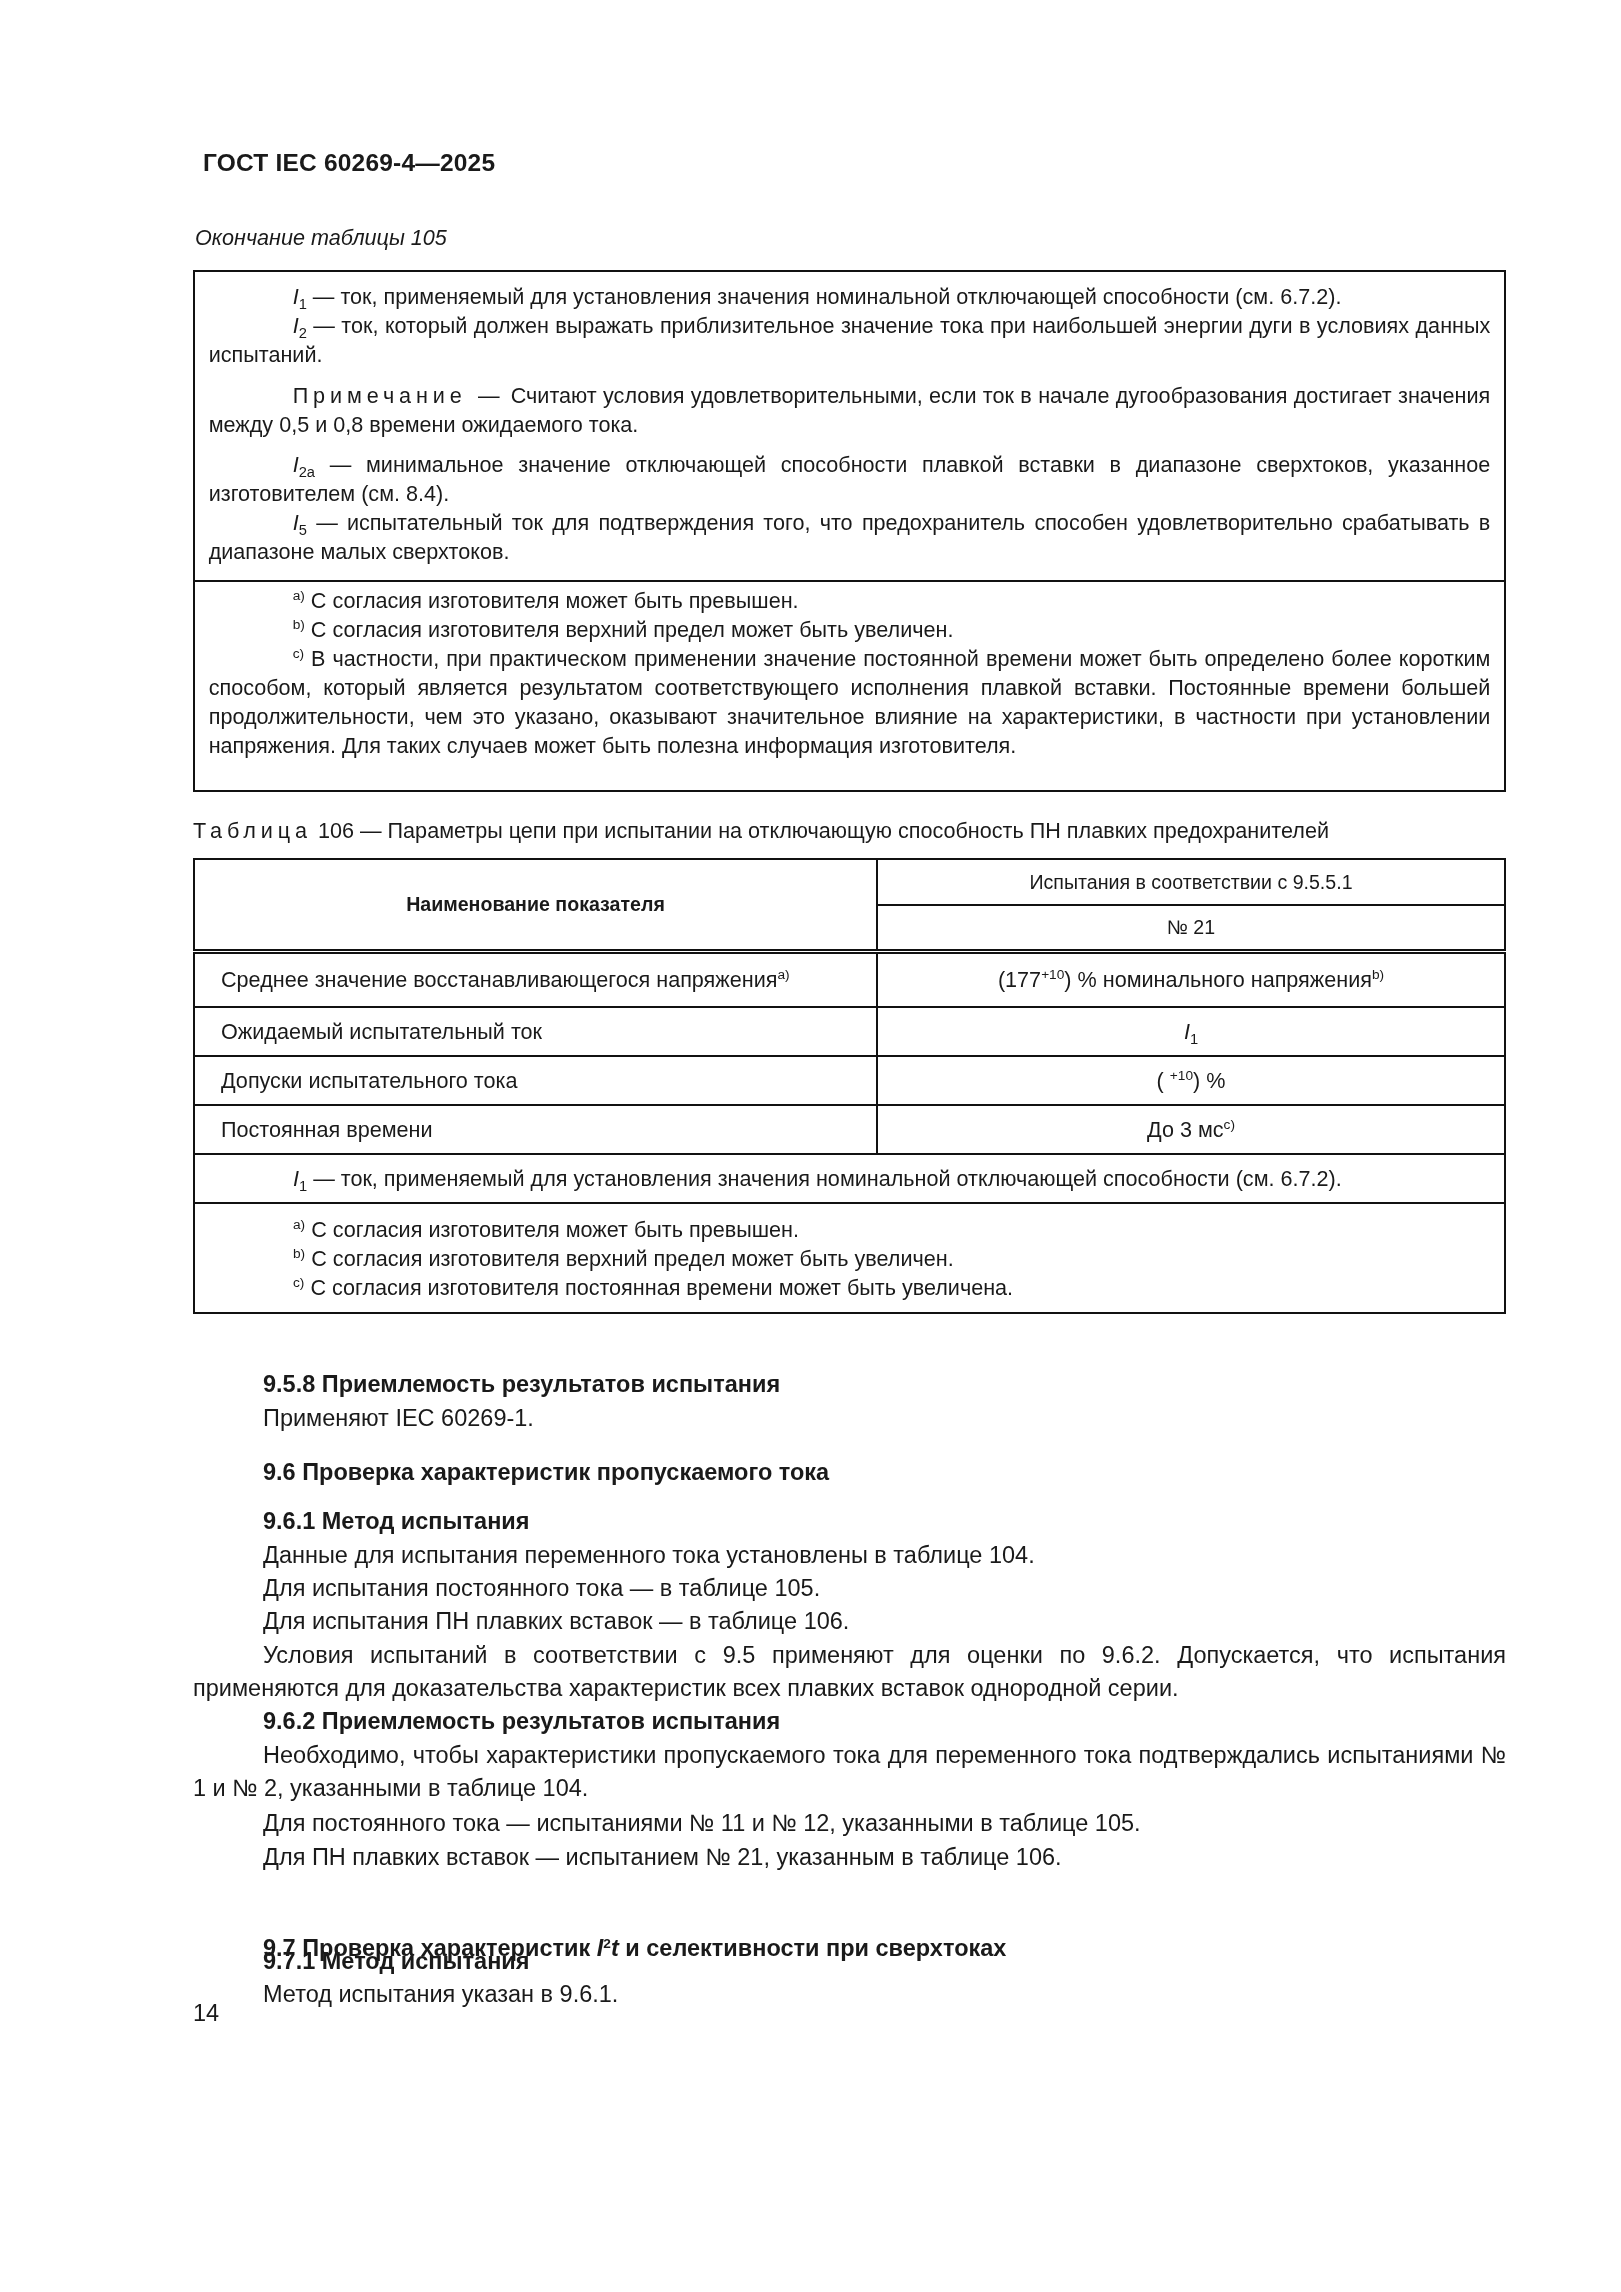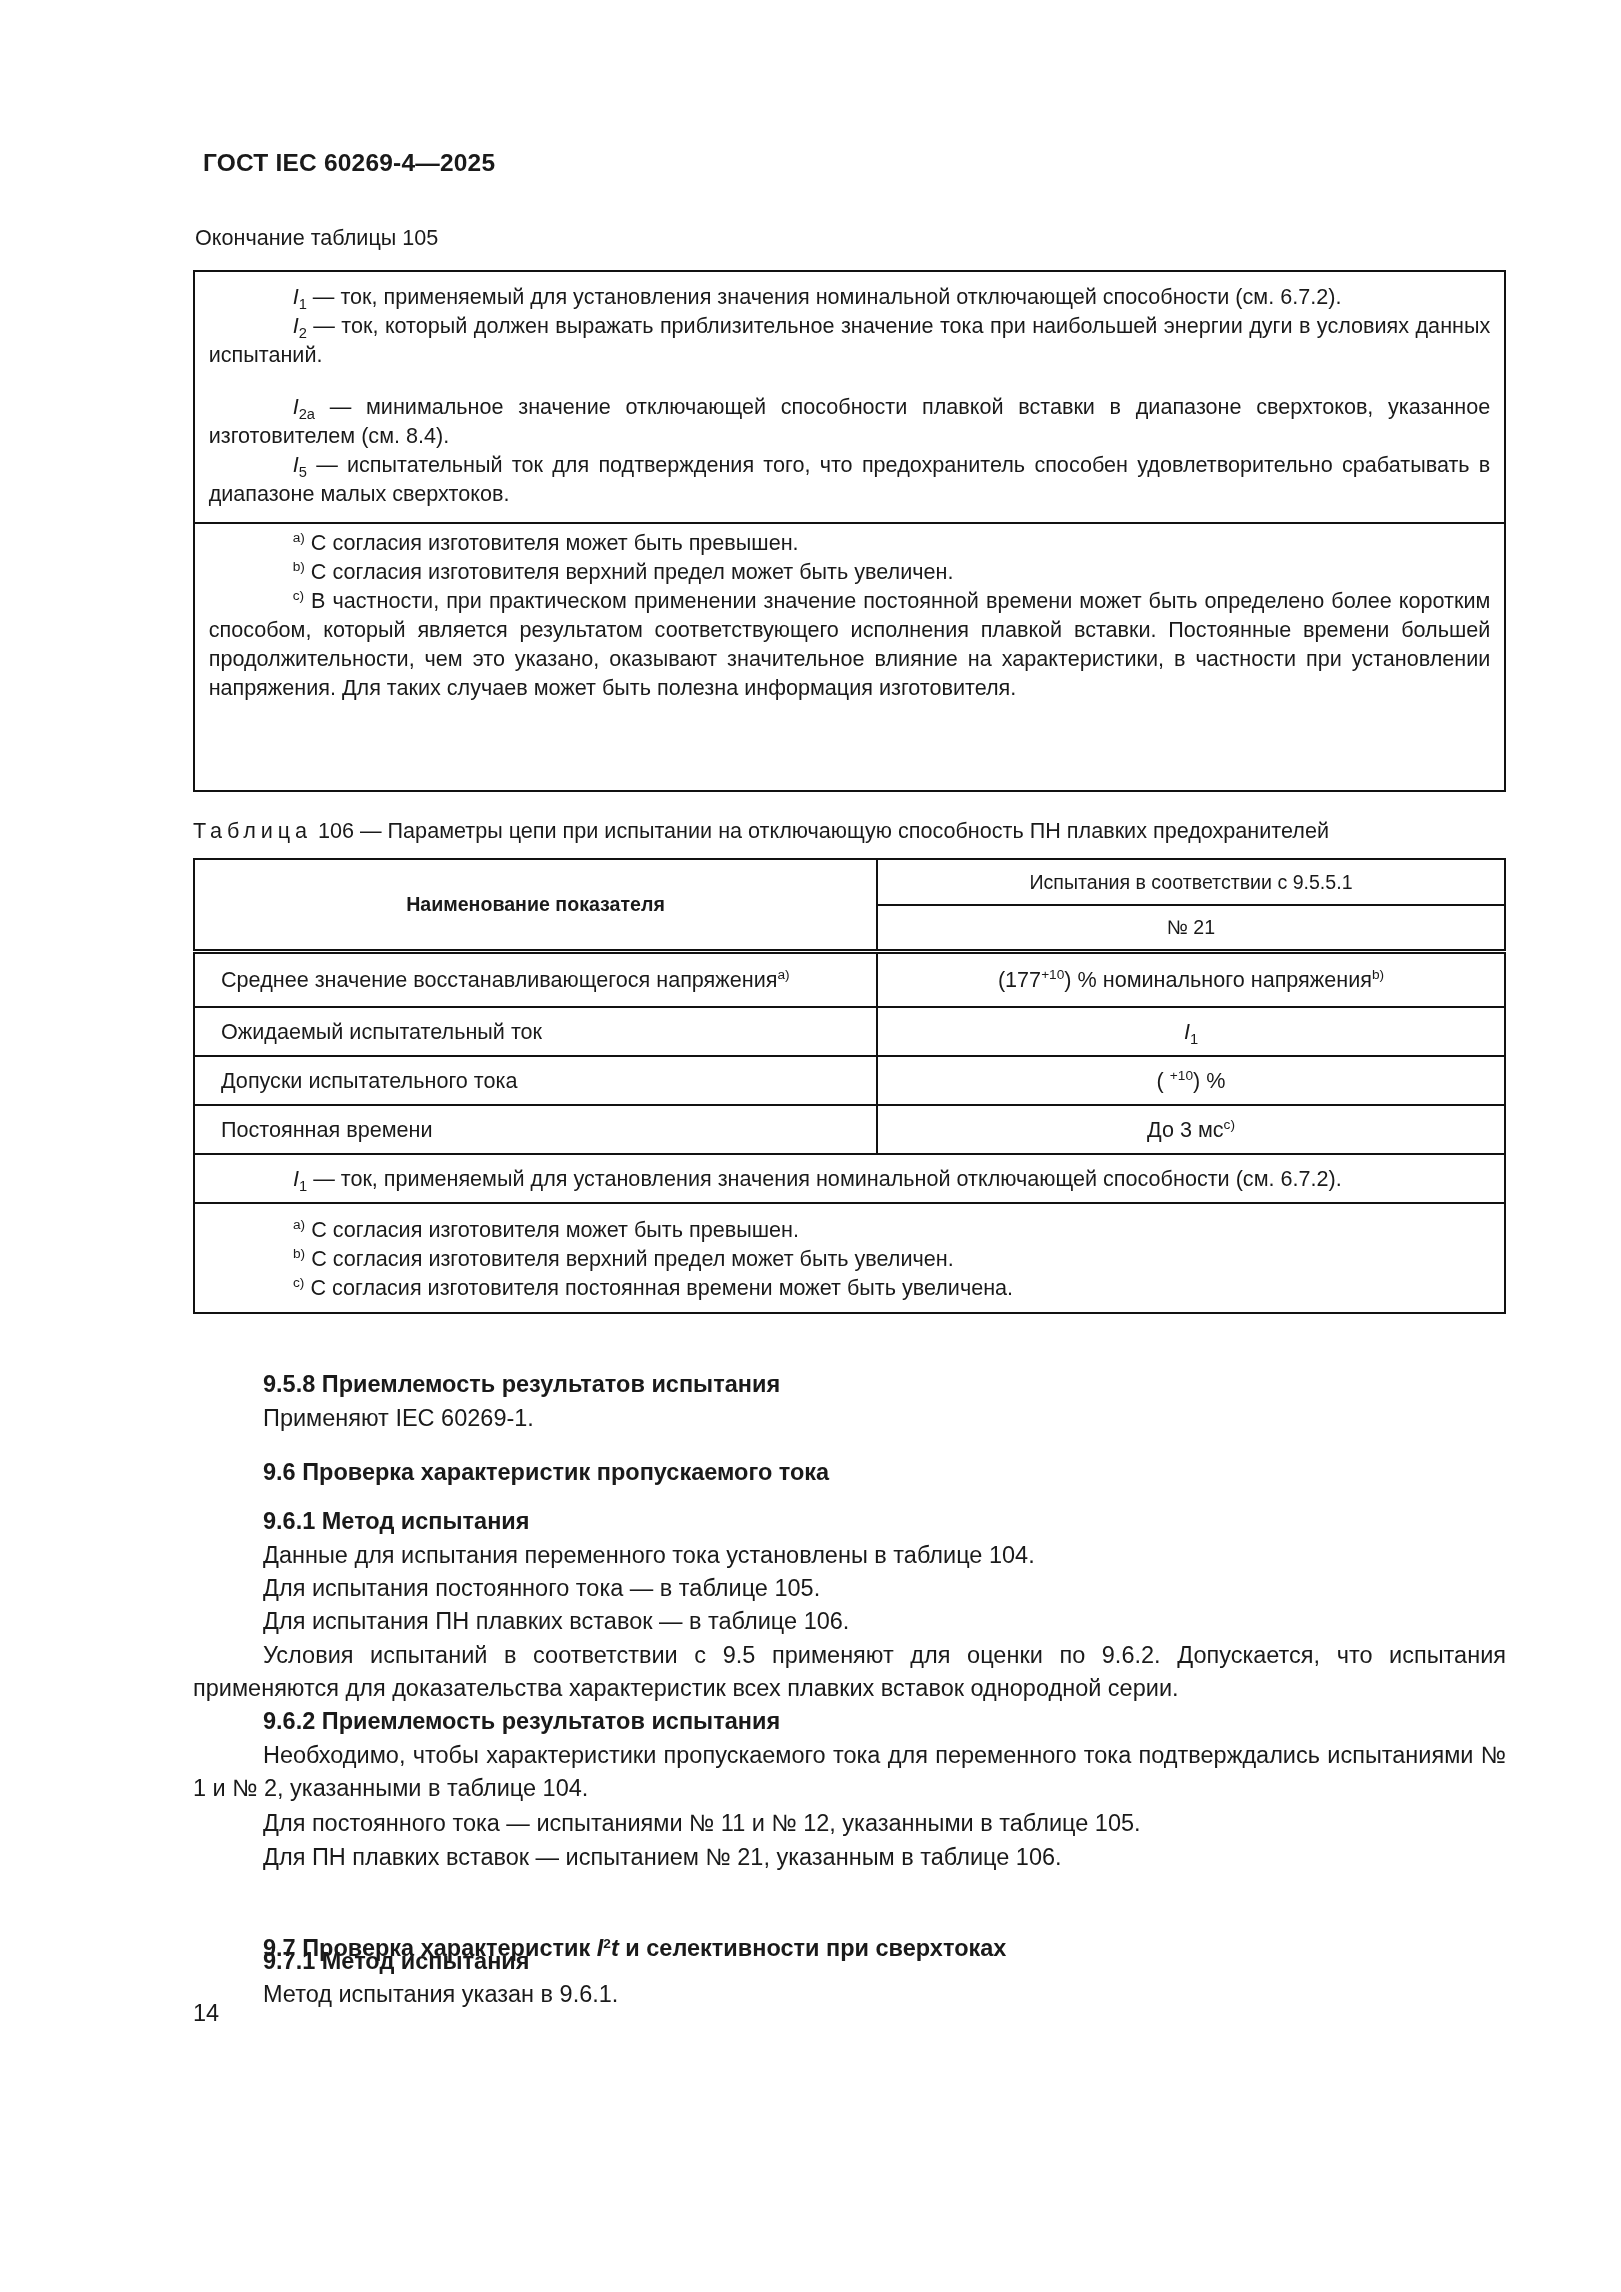--- a/index.html
+++ b/index.html
@@ -1,19 +1,19 @@
 <!DOCTYPE html>
 <html><head>
 <meta charset="utf-8">
 <style>
   html,body{margin:0;padding:0;background:#fff;}
   body{width:1621px;height:2293px;position:relative;font-family:"Liberation Sans",sans-serif;color:#1a1a1a;overflow:hidden;}
   .abs{position:absolute;}
   .hdr{left:203px;top:149px;font-size:24.5px;font-weight:bold;letter-spacing:0.2px;}
-  .cont{left:195px;top:225px;font-size:21.6px;}
+  .cont{left:195px;top:225px;font-size:21.6px;font-style:italic;}
   .box{left:193px;width:1313px;border:2.5px solid #111;box-sizing:border-box;}
   .box1{top:270px;height:522px;}
   .sect{padding:0 13.7px 0 13.7px;font-size:21.6px;line-height:29px;text-align:justify;}
   .p{text-indent:84px;margin:0;}
   .gap{height:11.8px;}
   .divider{border-top:2.5px solid #111;}
   .sp{letter-spacing:4.9px;}
   .it{font-style:italic;}
   sub{font-size:14.7px;vertical-align:-4.9px;line-height:0;}
   sup{font-size:13.7px;vertical-align:7.8px;line-height:0;}
@@ -33,20 +33,21 @@
 <body>
 
 <div class="abs hdr">ГОСТ IEC 60269-4—2025</div>
 <div class="abs cont">Окончание таблицы 105</div>
 
 <div class="abs box box1">
   <div class="sect" style="padding-top:9.8px;">
     <p class="p"><span class="it">I</span><sub>1</sub><span> — ток, применяемый для установления значения номинальной отключающей способности (см. 6.7.2).</span></p>
     <p class="p"><span class="it">I</span><sub>2</sub><span> — ток, который должен выражать приблизительное значение тока при наибольшей энергии дуги в условиях данных испытаний.</span></p>
     <div class="gap"></div>
+    <p class="p"><span class="sp">Примечание —</span><span> Считают условия удовлетворительными, если ток в начале дугообразования достигает значения между 0,5 и 0,8 времени ожидаемого тока.</span></p>
     <div class="gap"></div>
     <p class="p"><span class="it">I</span><sub>2a</sub><span> — минимальное значение отключающей способности плавкой вставки в диапазоне сверхтоков, указанное изготовителем (см. 8.4).</span></p>
     <p class="p"><span class="it">I</span><sub>5</sub><span> — испытательный ток для подтверждения того, что предохранитель способен удовлетворительно срабатывать в диапазоне малых сверхтоков.</span></p>
   </div>
   <div class="divider" style="margin-top:13.7px;"></div>
   <div class="sect" style="padding-top:3.9px;">
     <p class="fn"><sup>a)</sup><span> С согласия изготовителя может быть превышен.</span></p>
     <p class="fn"><sup>b)</sup><span> С согласия изготовителя верхний предел может быть увеличен.</span></p>
     <p class="fn"><sup>c)</sup><span> В частности, при практическом применении значение постоянной времени может быть определено более коротким способом, который является результатом соответствующего исполнения плавкой вставки. Постоянные времени большей продолжительности, чем это указано, оказывают значительное влияние на характеристики, в частности при установлении напряжения. Для таких случаев может быть полезна информация изготовителя.</span></p>
   </div>

